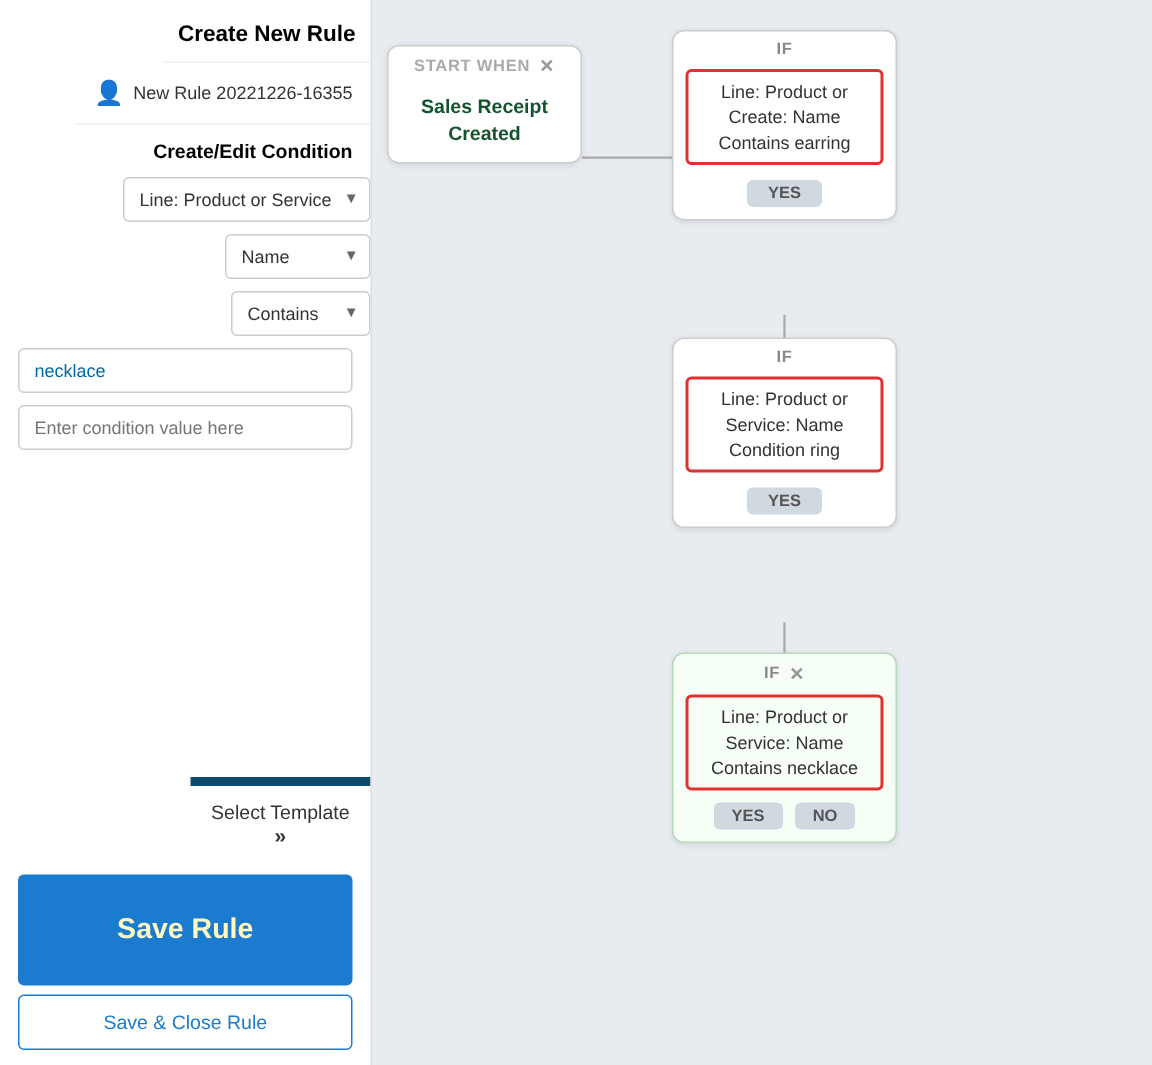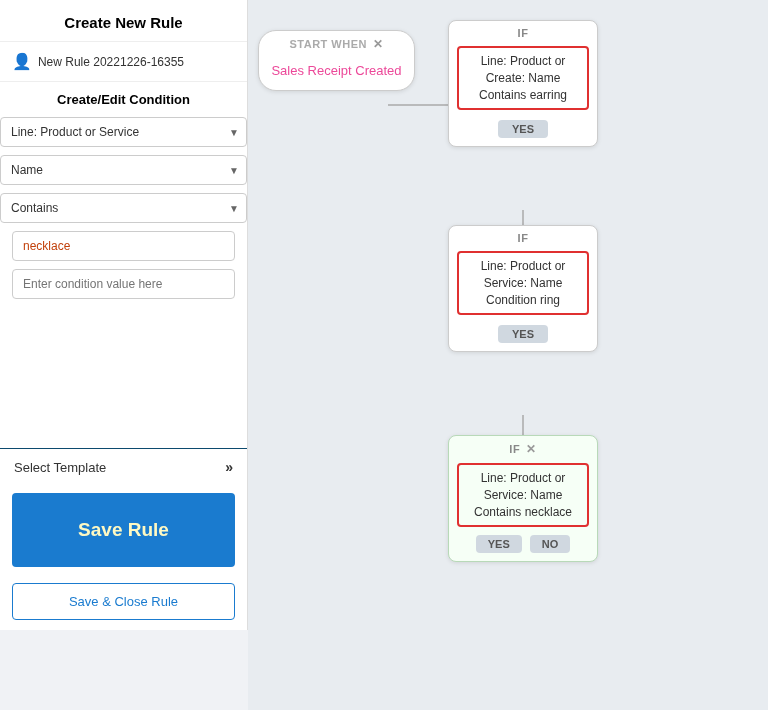--- a/index.html
+++ b/index.html
@@ -15,22 +15,23 @@
 
     
     #left-panel {
       width: 248px;
       min-width: 248px;
       background: #fff;
       border-right: 1px solid #ddd;
       display: flex;
       flex-direction: column;
       padding: 0;
-      height: 630px;
+      height: 710px;
       overflow-y: auto;
+      align-items: flex-end;
     }
 
     .panel-title {
       font-weight: bold;
       font-size: 15px;
       text-align: center;
       padding: 14px 10px 10px;
       border-bottom: 1px solid #eee;
     }
 
@@ -87,21 +88,21 @@
       pointer-events: none;
     }
 
     .value-input {
       margin: 4px 12px;
       width: calc(100% - 24px);
       padding: 7px 10px;
       border: 1px solid #ccc;
       border-radius: 4px;
       font-size: 12px;
-      color: #c2410c;
+      color: #0369a1;
     }
 
     .or-label {
       text-align: center;
       font-weight: bold;
       font-size: 13px;
       padding: 8px 0 4px;
       color: #333;
     }
 
@@ -116,23 +117,24 @@
       background: #fff;
     }
 
     .spacer { flex: 1; }
 
     .select-template-row {
       display: flex;
       align-items: center;
       justify-content: space-between;
       padding: 10px 14px;
-      border-top: 1px solid #0c4a6e;
-      font-size: 13px;
-      color: #333;
+      border-top: 6px solid #0c4a6e;
+      font-size: 13px;
+      color: #333;
+      flex-direction: column;
     }
 
     .chevron-double {
       font-weight: bold;
       font-size: 14px;
       color: #333;
     }
 
     .save-rule-btn {
       margin: 8px 12px 4px;
@@ -141,21 +143,21 @@
       background: #1a7bcf;
       color: #fef9c3;
       font-weight: bold;
       font-size: 19px;
       border: none;
       border-radius: 4px;
       cursor: pointer;
     }
 
     .save-close-btn {
-      margin: 12px 12px 10px;
+      margin: 2px 12px 10px;
       width: calc(100% - 24px);
       padding: 10px;
       background: #fff;
       color: #1a7bcf;
       font-size: 13px;
       border: 1px solid #1a7bcf;
       border-radius: 4px;
       cursor: pointer;
     }
 
@@ -200,32 +202,31 @@
 
     .node-close {
       font-size: 12px;
       color: #999;
       cursor: pointer;
     }
 
     .node-body {
       text-align: center;
       font-size: 13px;
-      font-weight: normal;
+      font-weight: bold;
       padding: 8px 12px 10px;
-      color: #ec4899;
+      color: #14532d;
       line-height: 1.4;
     }
 
     
     .start-node {
       left: 10px;
       top: 30px;
-      width: 157px;
-      border-radius: 18px;
+      width: 130px;
     }
 
     .start-node .node-header {
       color: #aaa;
       font-size: 11px;
     }
 
     
     .if-node-1 {
       left: 200px;

